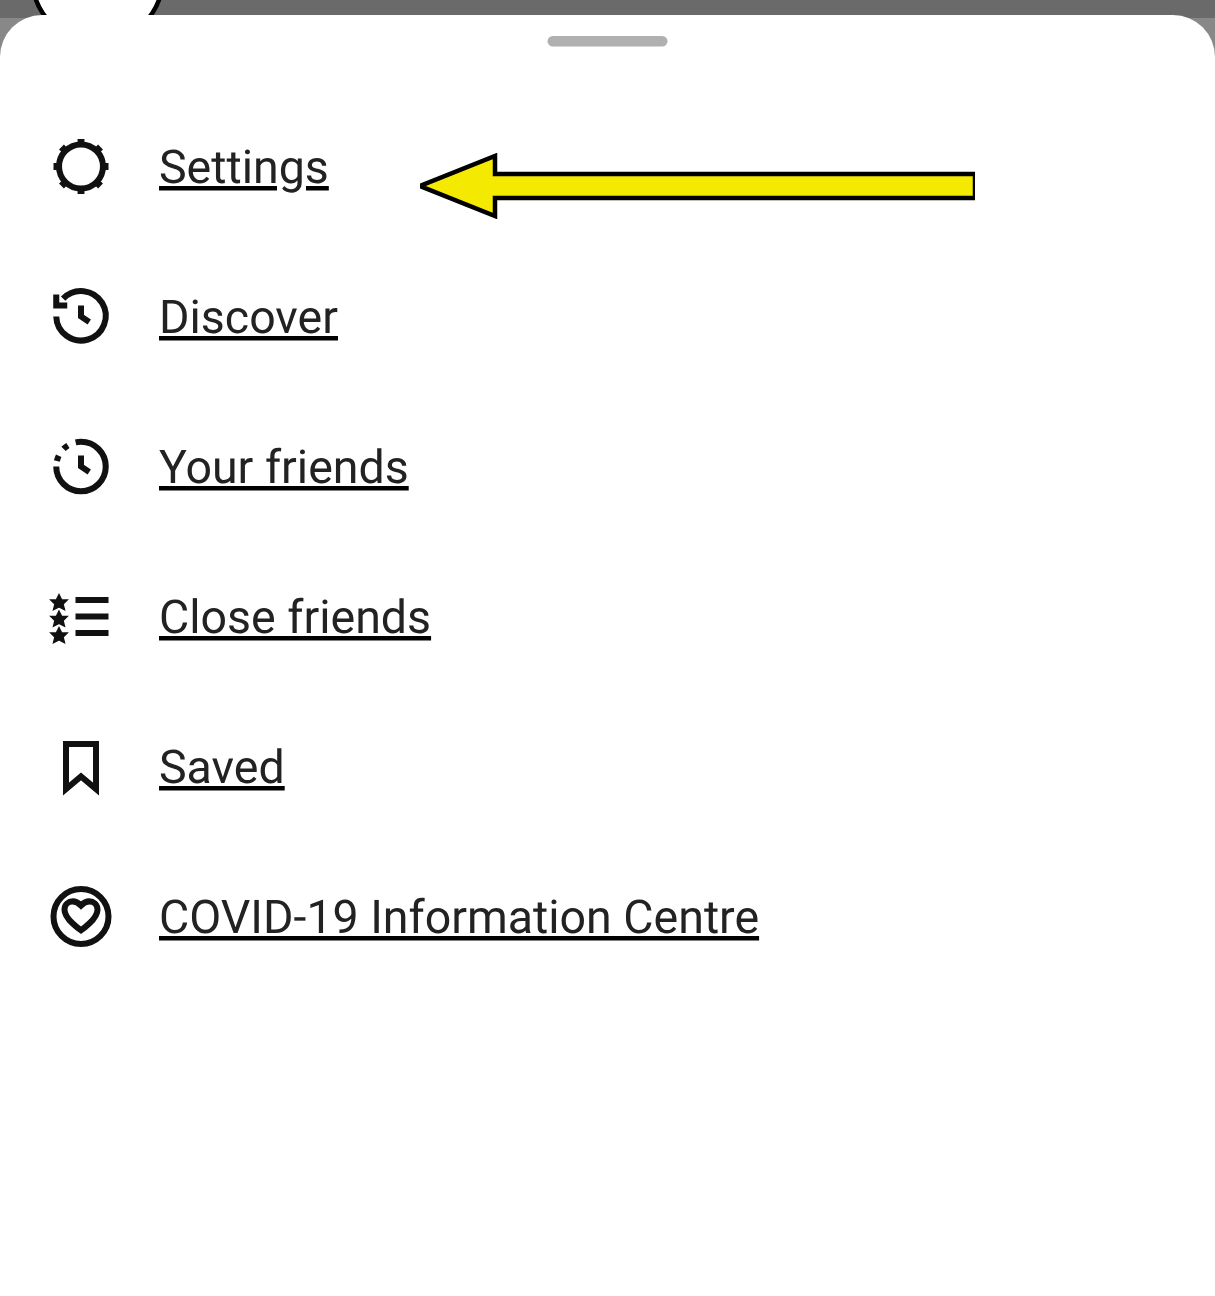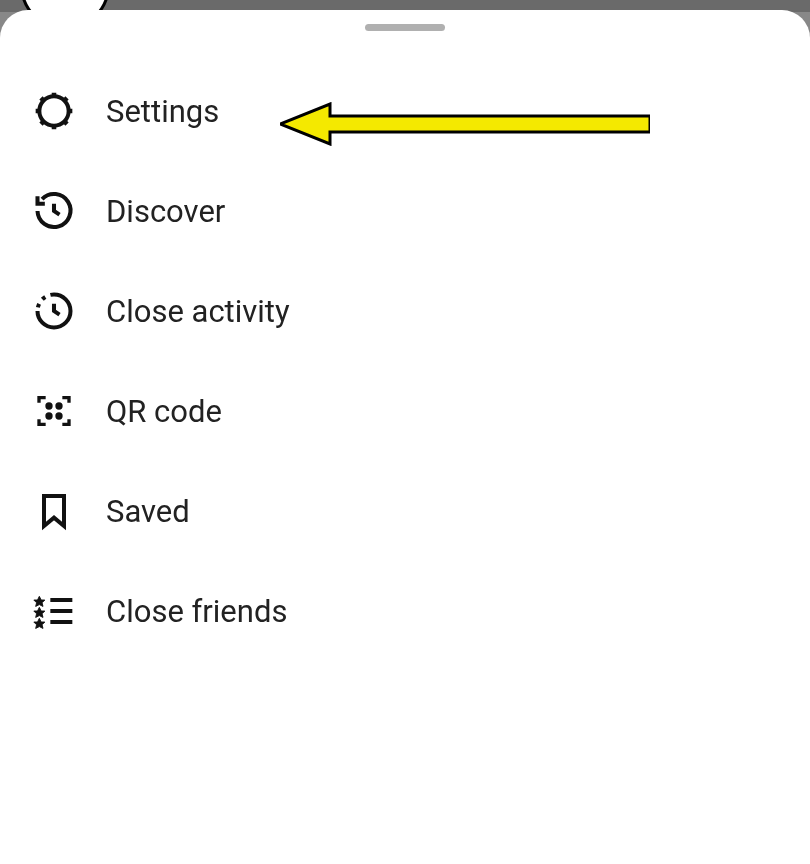--- a/index.html
+++ b/index.html
@@ -28,20 +28,21 @@
     .drag-handle {
       width: 80px;
       height: 7px;
       background: #b0b0b0;
       border-radius: 4px;
       margin: 0 auto 30px auto;
     }
     .menu-list {
       display: flex;
       flex-direction: column;
+      text-decoration: underline;
     }
     .menu-item {
       display: flex;
       align-items: center;
       padding: 26px 30px;
       cursor: pointer;
     }
     .menu-icon {
       width: 48px;
       height: 48px;
@@ -116,60 +117,57 @@
     </div>
 
     <div class="menu-item">
       <span class="menu-icon">
         <svg width="44" height="44" viewBox="0 0 24 24" fill="none" stroke="currentColor" stroke-width="2.2">
           <path d="M12 3 A9 9 0 1 1 3 12" stroke-dasharray="0"></path>
           <path d="M12 3 A9 9 0 0 0 3 12" stroke-dasharray="2 3"></path>
           <path d="M12 8 L12 12 L15 14"></path>
         </svg>
       </span>
-      <span class="menu-label">Close activity</span>
+      <span class="menu-label">Your friends</span>
     </div>
 
-    <div class="menu-item">
-      <span class="menu-icon">
-        <svg width="40" height="40" viewBox="0 0 24 24" fill="none" stroke="currentColor" stroke-width="2">
-          <path d="M3 7 L3 4 L7 4 M17 4 L21 4 L21 7 M21 17 L21 20 L17 20 M7 20 L3 20 L3 17"></path>
-          <circle cx="9" cy="9" r="1.2" fill="currentColor"></circle>
-          <circle cx="15" cy="9" r="1.2" fill="currentColor"></circle>
-          <circle cx="9" cy="15" r="1.2" fill="currentColor"></circle>
-          <circle cx="15" cy="15" r="1.2" fill="currentColor"></circle>
-        </svg>
-      </span>
-      <span class="menu-label">QR code</span>
-    </div>
-
-    <div class="menu-item">
-      <span class="menu-icon">
-        <svg width="40" height="44" viewBox="0 0 24 24" fill="none" stroke="currentColor" stroke-width="2.4">
-          <path d="M6 3 L18 3 L18 21 L12 16 L6 21 Z"></path>
-        </svg>
-      </span>
-      <span class="menu-label">Saved</span>
-    </div>
 
     <div class="menu-item">
       <span class="menu-icon">
         <svg width="44" height="44" viewBox="0 0 24 24" fill="none" stroke="currentColor" stroke-width="2.2">
           <line x1="10" y1="6" x2="22" y2="6"></line>
           <line x1="10" y1="12" x2="22" y2="12"></line>
           <line x1="10" y1="18" x2="22" y2="18"></line>
           <path d="M4 4 L5 6 L7 6 L5.5 7.5 L6 9.5 L4 8.5 L2 9.5 L2.5 7.5 L1 6 L3 6 Z" fill="currentColor" stroke-width="0.5"></path>
           <path d="M4 10 L5 12 L7 12 L5.5 13.5 L6 15.5 L4 14.5 L2 15.5 L2.5 13.5 L1 12 L3 12 Z" fill="currentColor" stroke-width="0.5"></path>
           <path d="M4 16 L5 18 L7 18 L5.5 19.5 L6 21.5 L4 20.5 L2 21.5 L2.5 19.5 L1 18 L3 18 Z" fill="currentColor" stroke-width="0.5"></path>
         </svg>
       </span>
       <span class="menu-label">Close friends</span>
     </div>
 
+    <div class="menu-item">
+      <span class="menu-icon">
+        <svg width="40" height="44" viewBox="0 0 24 24" fill="none" stroke="currentColor" stroke-width="2.4">
+          <path d="M6 3 L18 3 L18 21 L12 16 L6 21 Z"></path>
+        </svg>
+      </span>
+      <span class="menu-label">Saved</span>
+    </div>
 
+
+    <div class="menu-item">
+      <span class="menu-icon">
+        <svg width="44" height="44" viewBox="0 0 24 24" fill="none" stroke="currentColor" stroke-width="2.2">
+          <circle cx="12" cy="12" r="10"></circle>
+          <path d="M12 17 C12 17 6 13 6 9.5 C6 7.5 7.5 6.5 9 6.5 C10.5 6.5 12 8 12 8 C12 8 13.5 6.5 15 6.5 C16.5 6.5 18 7.5 18 9.5 C18 13 12 17 12 17 Z"></path>
+        </svg>
+      </span>
+      <span class="menu-label">COVID-19 Information Centre</span>
+    </div>
 
   </div>
 
   <svg class="arrow-annotation" viewBox="0 0 370 44">
     <path d="M370 14 L50 14 L50 2 L0 22 L50 42 L50 30 L370 30 Z" stroke="#000" stroke-width="3" fill="#f4e900"></path>
   </svg>
 
 </div>
 
 </body></html>

